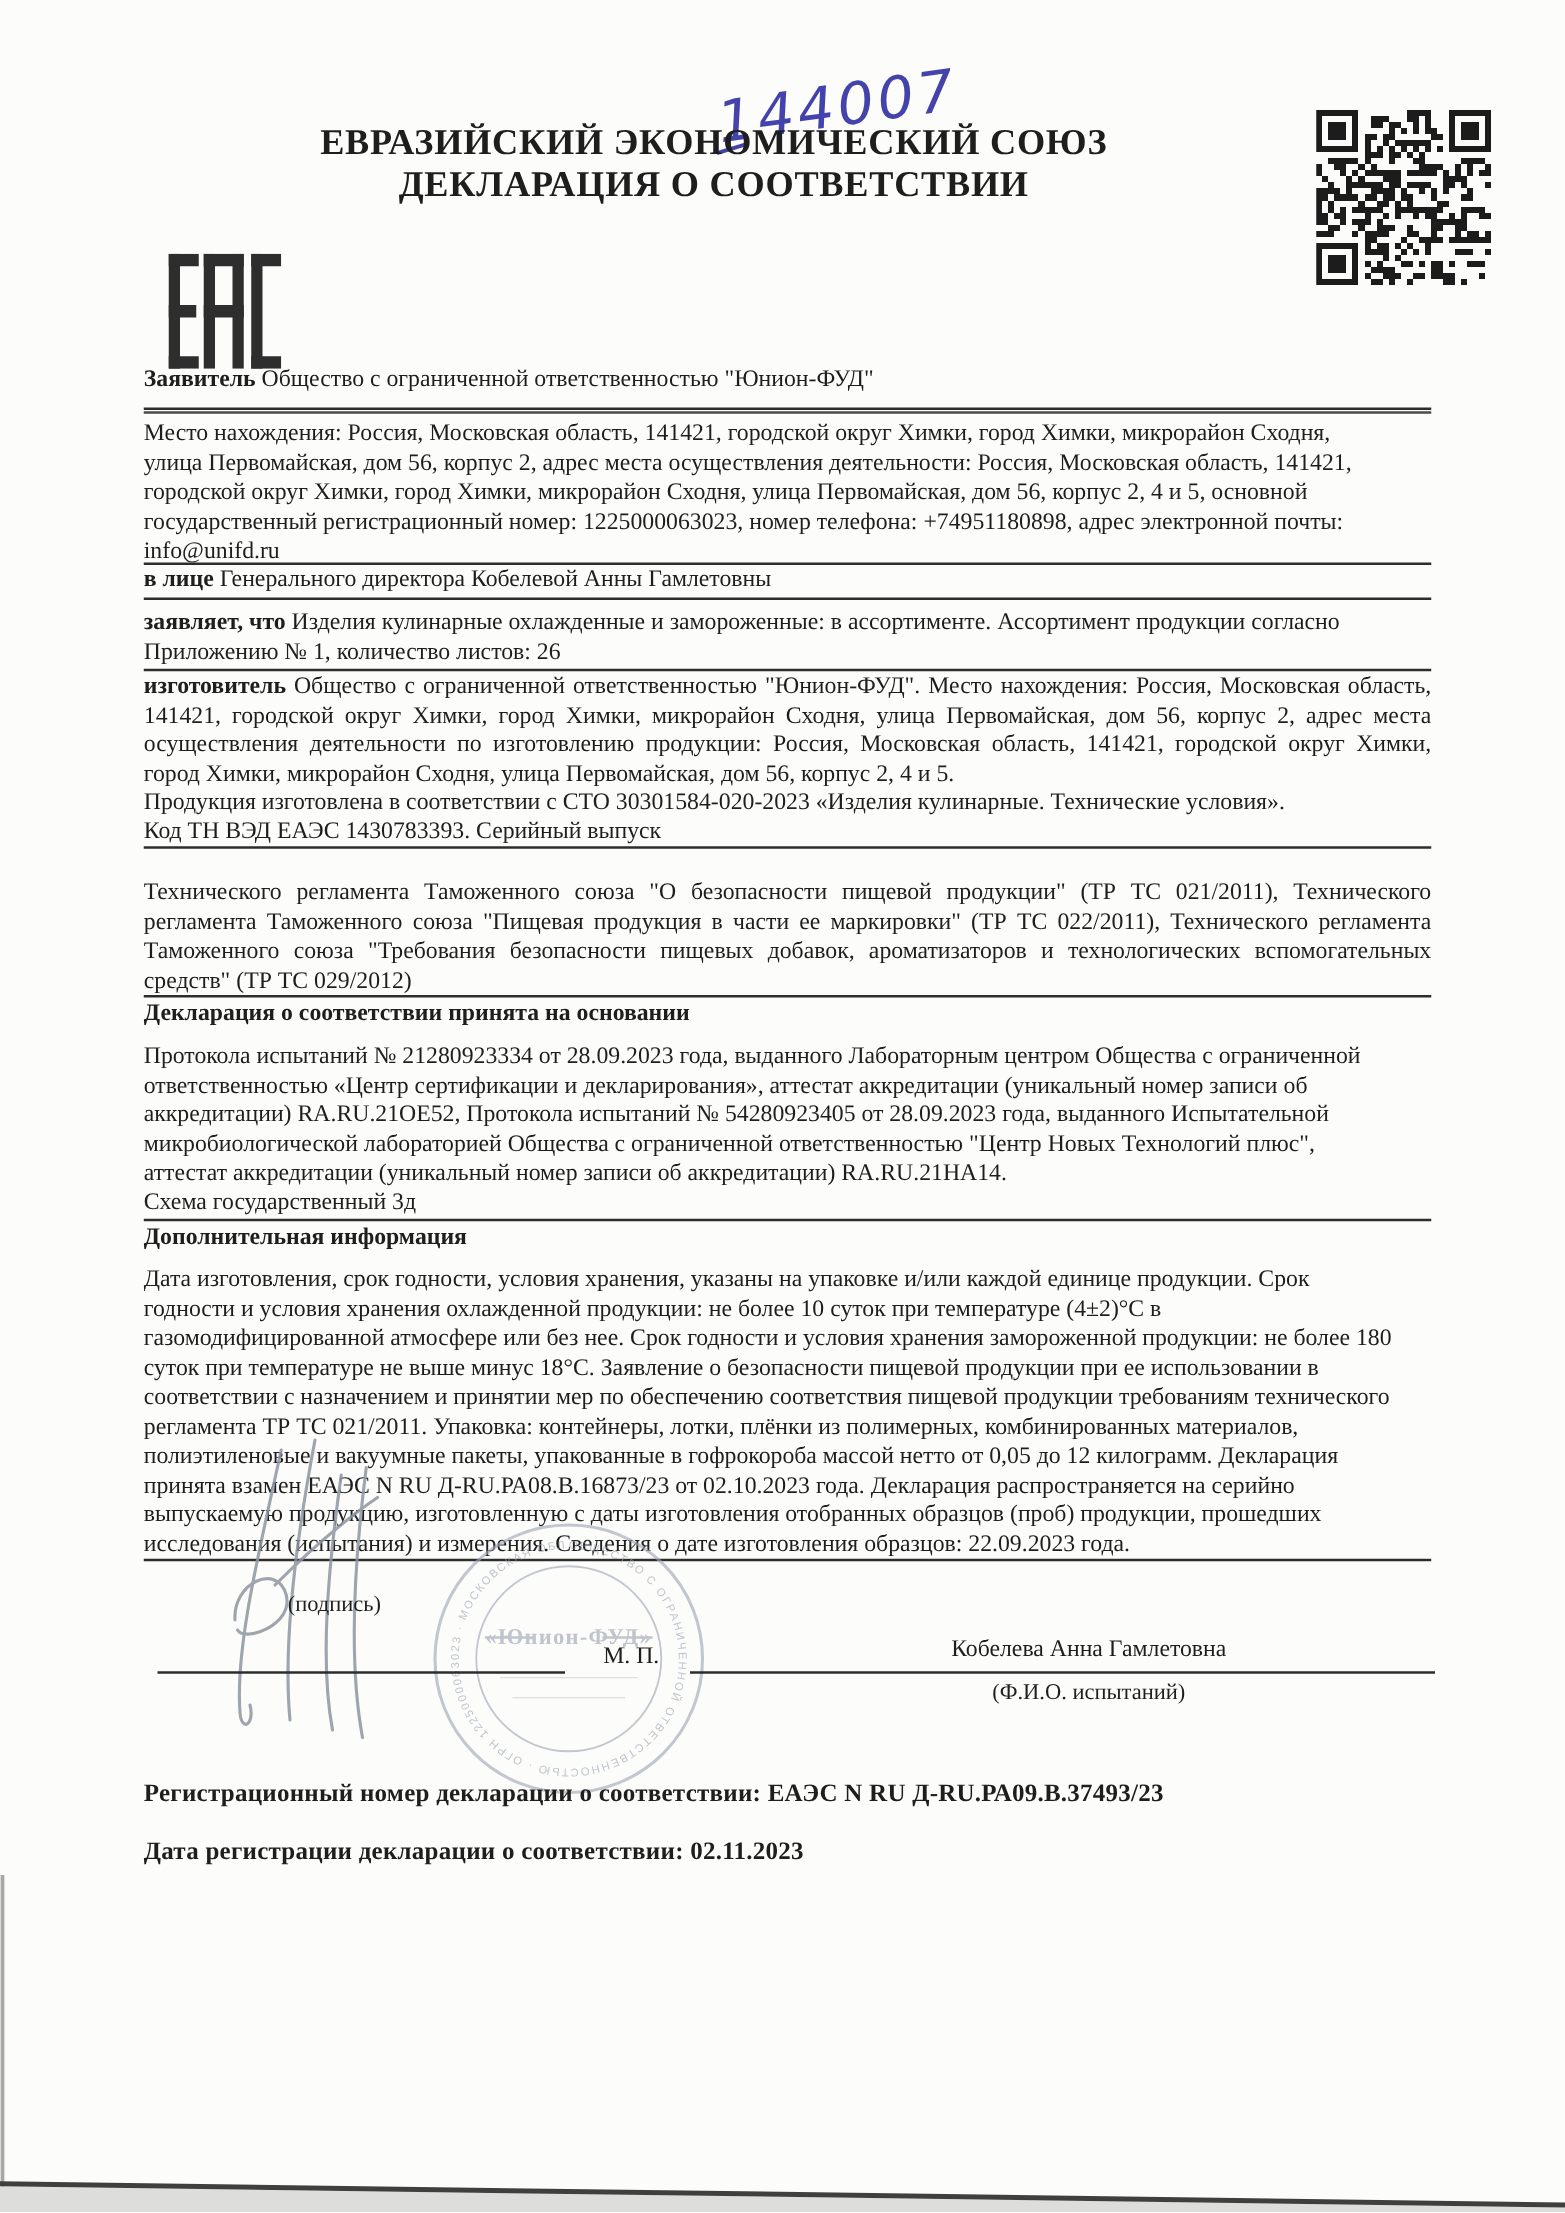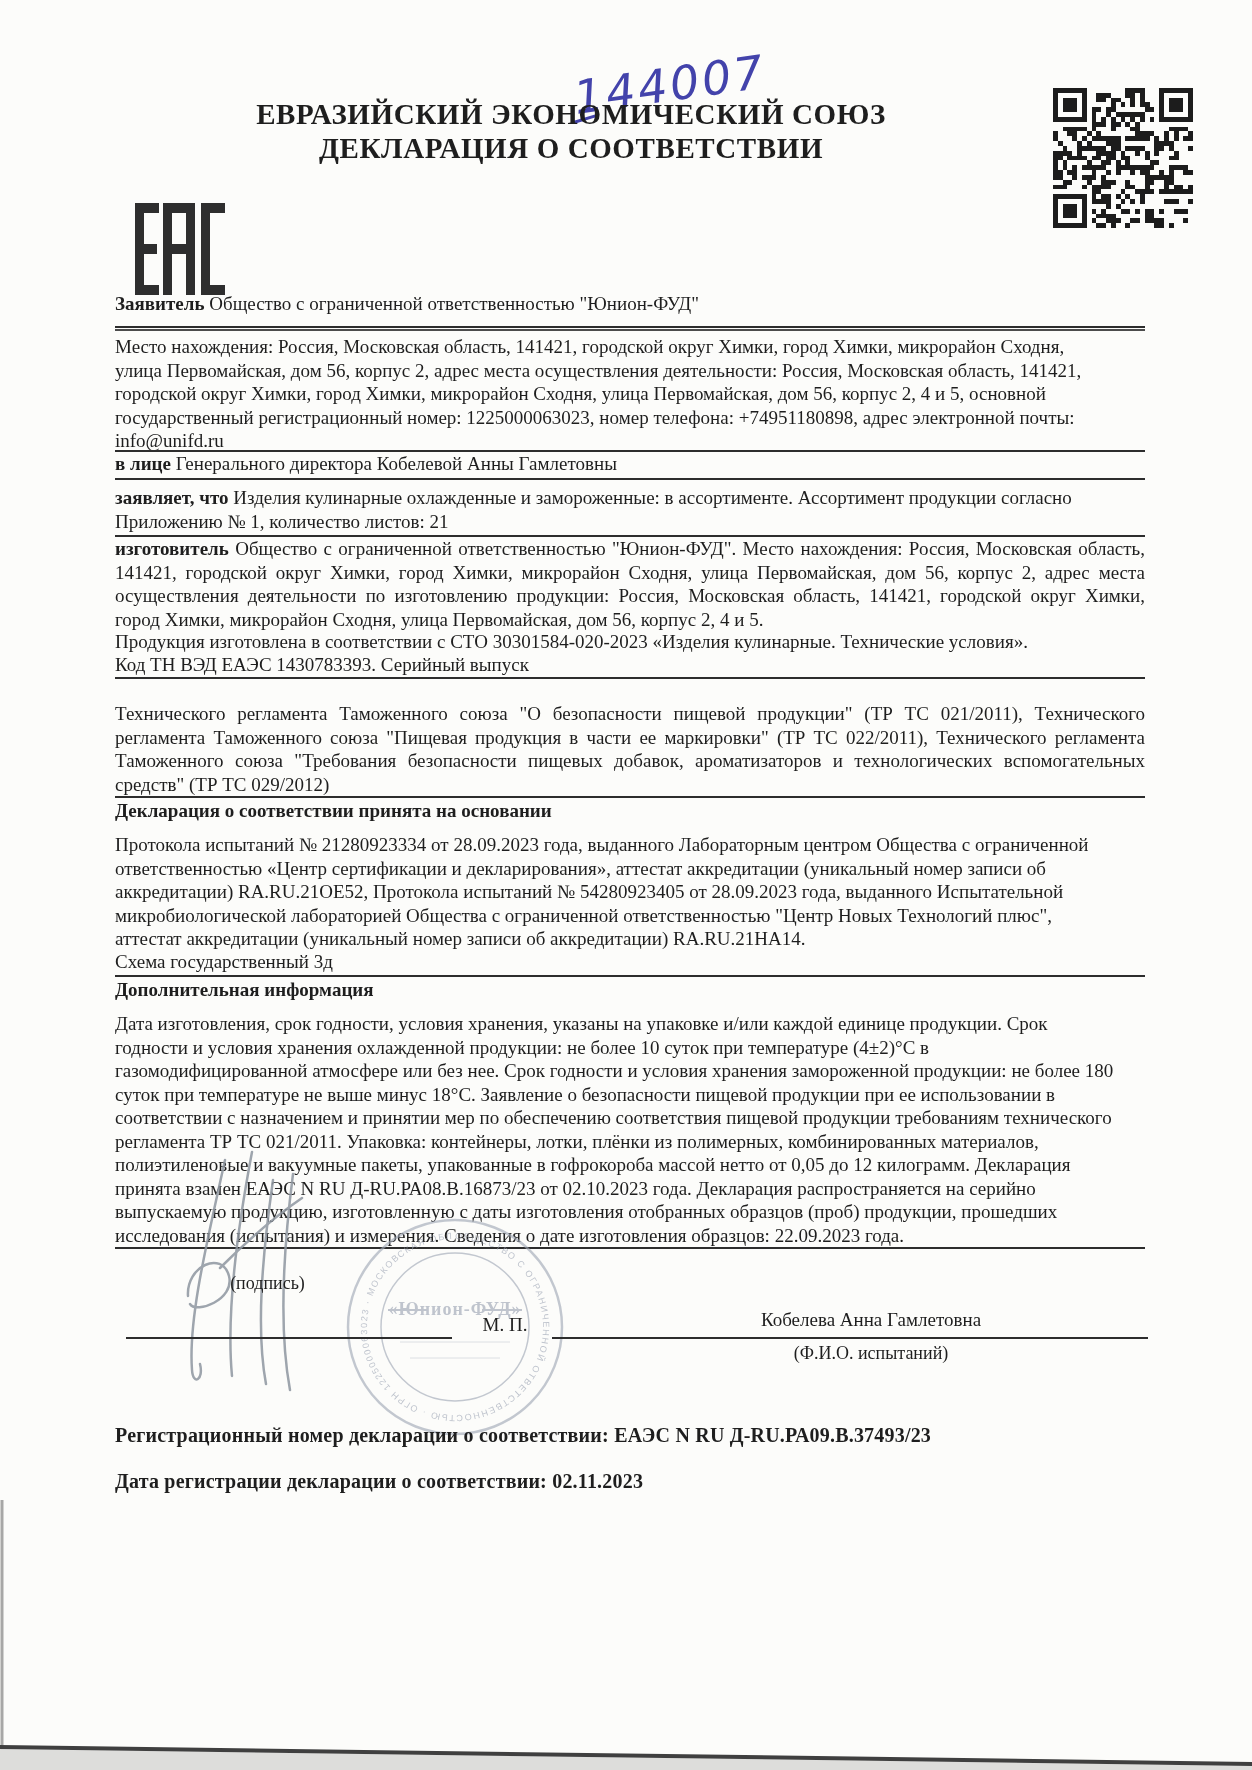--- a/index.html
+++ b/index.html
@@ -467,21 +467,21 @@
 info@unifd.ru</div>
   <div class="abs col rule" style="top:450px;"></div>
 
   <div class="abs col flow" style="top:452px;">
     <span class="b">в лице</span><span> Генерального директора Кобелевой Анны Гамлетовны</span>
   </div>
   <div class="abs col rule" style="top:478px;"></div>
 
   <div class="abs col flow" style="top:486px;">
     <span class="b">заявляет, что</span><span style="white-space:pre-line"> Изделия кулинарные охлажденные и замороженные: в ассортименте. Ассортимент продукции согласно
-Приложению № 1, количество листов: 21</span>
+Приложению № 1, количество листов: 26</span>
   </div>
   <div class="abs col rule" style="top:535px;"></div>
 
   <div class="abs col flow just" style="top:537px;">
     <span class="b">изготовитель</span><span> Общество с ограниченной ответственностью "Юнион-ФУД". Место нахождения: Россия, Московская область, 141421, городской округ Химки, город Химки, микрорайон Сходня, улица Первомайская, дом 56, корпус 2, адрес места осуществления деятельности по изготовлению продукции: Россия, Московская область, 141421, городской округ Химки, город Химки, микрорайон Сходня, улица Первомайская, дом 56, корпус 2, 4 и 5.</span>
   </div>
   <div class="abs col flow" style="top:630px;">Продукция изготовлена в соответствии с СТО 30301584-020-2023 «Изделия кулинарные. Технические условия».</div>
   <div class="abs col flow" style="top:653px;">Код ТН ВЭД ЕАЭС 1430783393. Серийный выпуск</div>
   <div class="abs col rule" style="top:677px;"></div>
 

